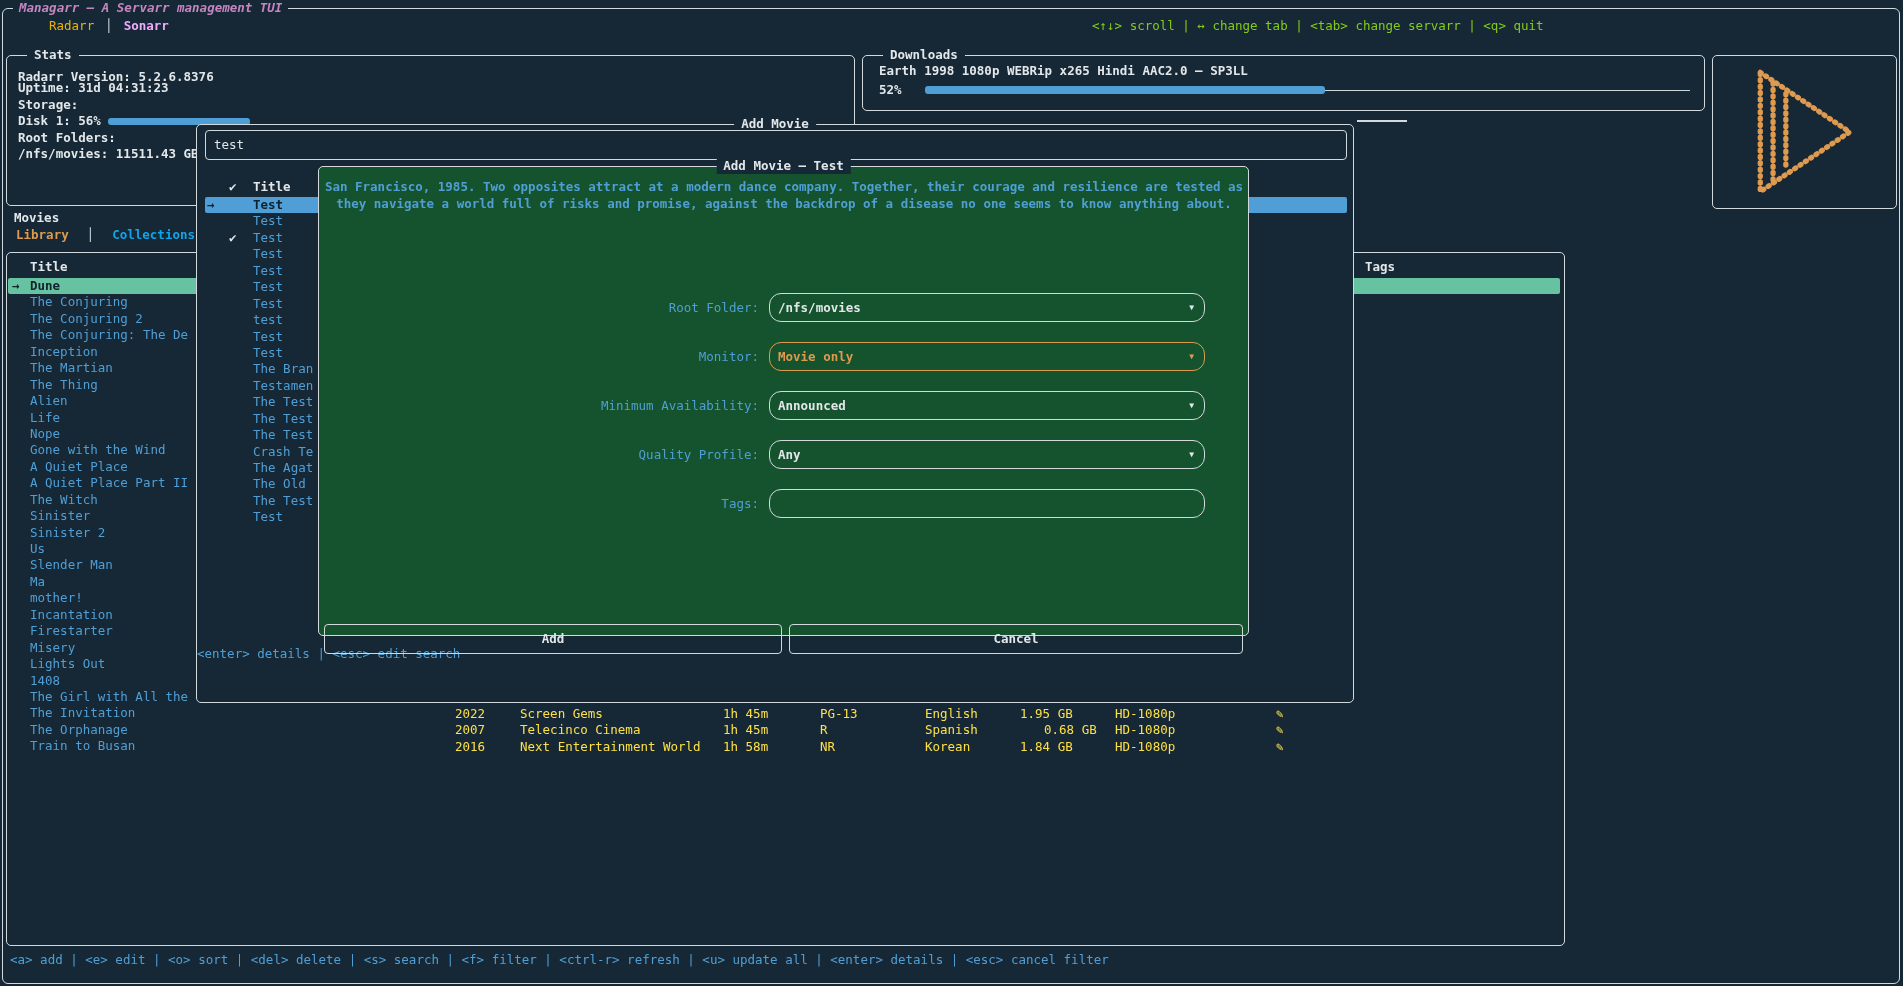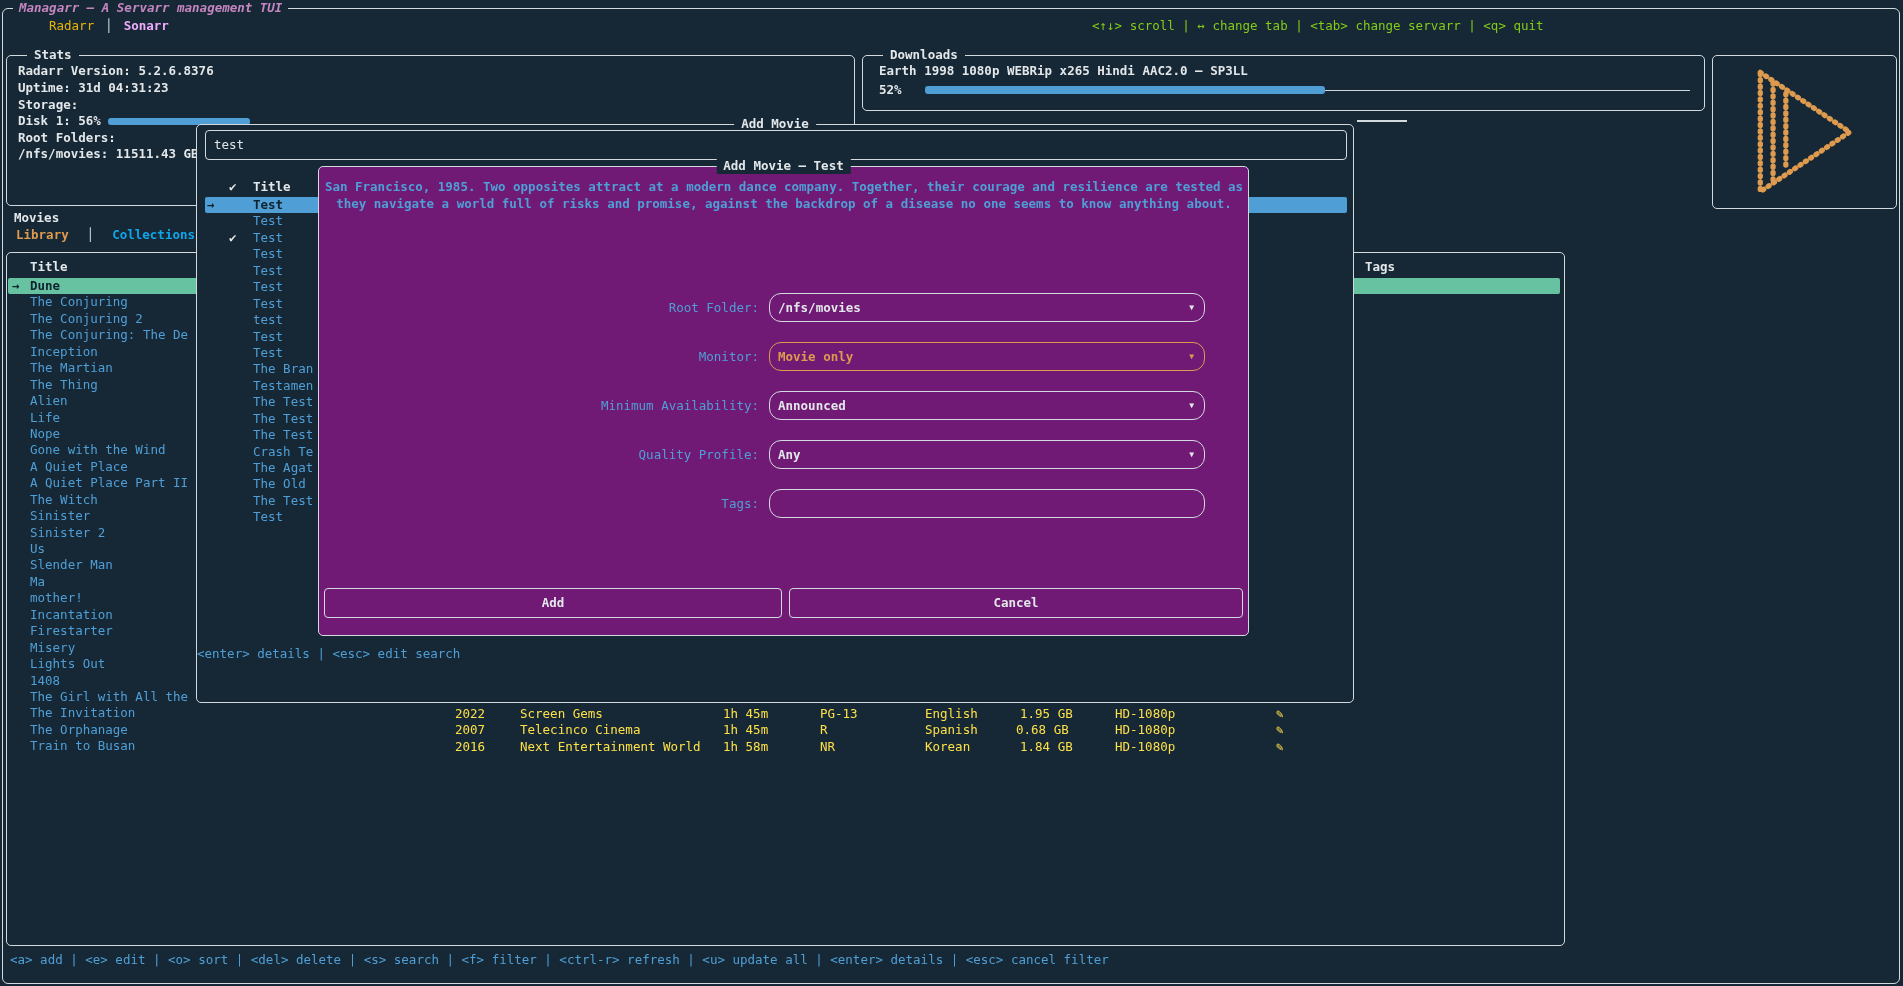--- a/index.html
+++ b/index.html
@@ -84,36 +84,36 @@
   .rheader { position:absolute; left:8px; top:54px; right:6px; display:flex; font-weight:bold; line-height:16px; }
   .rlist { position:absolute; left:8px; top:72px; right:6px; }
   .rrow { display:flex; height:16.45px; line-height:16.45px; color:#4f9fd6; white-space:nowrap; }
   .rrow.rsel { background:#4f9fd6; color:#10222e; font-weight:bold; border-radius:2px; }
   .c1 { display:inline-block; width:24px; padding-left:2px; flex:none; }
   .c2 { display:inline-block; width:24px; flex:none; color:#e3e7e9; }
   .rsel .c1 { color:#10222e; }
   .popup-help { position:absolute; left:0; top:521px; width:100%; color:#4f9fd6; line-height:16px; }
 
   
-  .modal { left:318px; top:166px; width:931px; height:470px; background:#701a75; z-index:20;padding-left:24px; }
+  .modal { left:318px; top:166px; width:931px; height:470px; background:#14532d; z-index:20;padding-left:24px; }
   .desc { position:absolute; left:5px; top:12px; width:920px; text-align:center;
           color:#4f9fd6; font-weight:bold; line-height:16.5px; }
   .field { position:absolute; left:10px; right:10px; height:29px; }
   .flabel { position:absolute; left:0; top:0; width:440px; height:29px; line-height:29px;
             text-align:right; padding-right:10px; color:#4f9fd6; }
   .fbox { position:absolute; left:440px; top:0; width:436px; height:29px;
           border:1px solid #d3dade; border-radius:12px; }
   .fval { display:block; padding-left:8px; line-height:27px; font-weight:bold; white-space:nowrap; }
   .farrow { position:absolute; right:10px; top:9px; font-size:8px; line-height:10px; }
   .fbox.hl { border-color:#de9a4e; }
   .fbox.hl .fval, .fbox.hl .farrow { color:#de9a4e; }
   .btnrow { position:absolute; left:5px; right:5px; top:421px; height:30px;
             display:flex; justify-content:space-between; }
   .btn { height:30px; border:1px solid #d3dade; border-radius:4px;
-         text-align:center; line-height:28px; font-weight:bold; }
+         text-align:center; line-height:28px; font-weight:bold;margin-top:36px; }
   .btn.add { width:458px; }
   .btn.cancel { width:454px; }
 
   .footer { position:absolute; left:10px; top:952px; color:#4f9fd6; z-index:2; white-space:nowrap; line-height:16px; }
 </style>
 </head>
 <body>
 
 <div class="frame">
   <span class="frame-title">Managarr – A Servarr management TUI</span>
@@ -121,21 +121,21 @@
 
 <div class="tabbar">
   <span class="tab-radarr">Radarr</span>
   <span class="sep">│</span>
   <span class="tab-sonarr">Sonarr</span>
 </div>
 <div class="tophelp">&lt;↑↓&gt; scroll | ↔ change tab | &lt;tab&gt; change servarr | &lt;q&gt; quit</div>
 
 <div class="box stats">
   <span class="box-title">Stats</span>
-  <div class="line" style="top:7px">Radarr Version: 5.2.6.8376</div>
+  <div class="line" style="top:13px">Radarr Version: 5.2.6.8376</div>
   <div class="line" style="top:24px">Uptime: 31d 04:31:23</div>
   <div class="line" style="top:41px">Storage:</div>
   <div class="disk-row">
     <span>Disk 1: 56%</span><span class="disk-bar"></span>
   </div>
   <div class="line" style="top:74px">Root Folders:</div>
   <div class="line" style="top:90px">/nfs/movies: 11511.43 GB</div>
 </div>
 
 <div class="box downloads">
@@ -210,21 +210,21 @@
   <span class="tc" style="left:1020px">1.95 GB</span>
   <span class="tc" style="left:1115px">HD-1080p</span>
   <span class="tc" style="left:1276px">✎</span>
 </div>
 <div class="trow" style="top:722px">
   <span class="tc" style="left:455px">2007</span>
   <span class="tc" style="left:520px">Telecinco Cinema</span>
   <span class="tc" style="left:723px">1h 45m</span>
   <span class="tc" style="left:820px">R</span>
   <span class="tc" style="left:925px">Spanish</span>
-  <span class="tc" style="left:1016px">0.68 GB</span>
+  <span class="tc" style="left:1044px">0.68 GB</span>
   <span class="tc" style="left:1115px">HD-1080p</span>
   <span class="tc" style="left:1276px">✎</span>
 </div>
 <div class="trow" style="top:739px">
   <span class="tc" style="left:455px">2016</span>
   <span class="tc" style="left:520px">Next Entertainment World</span>
   <span class="tc" style="left:723px">1h 58m</span>
   <span class="tc" style="left:820px">NR</span>
   <span class="tc" style="left:925px">Korean</span>
   <span class="tc" style="left:1020px">1.84 GB</span>

